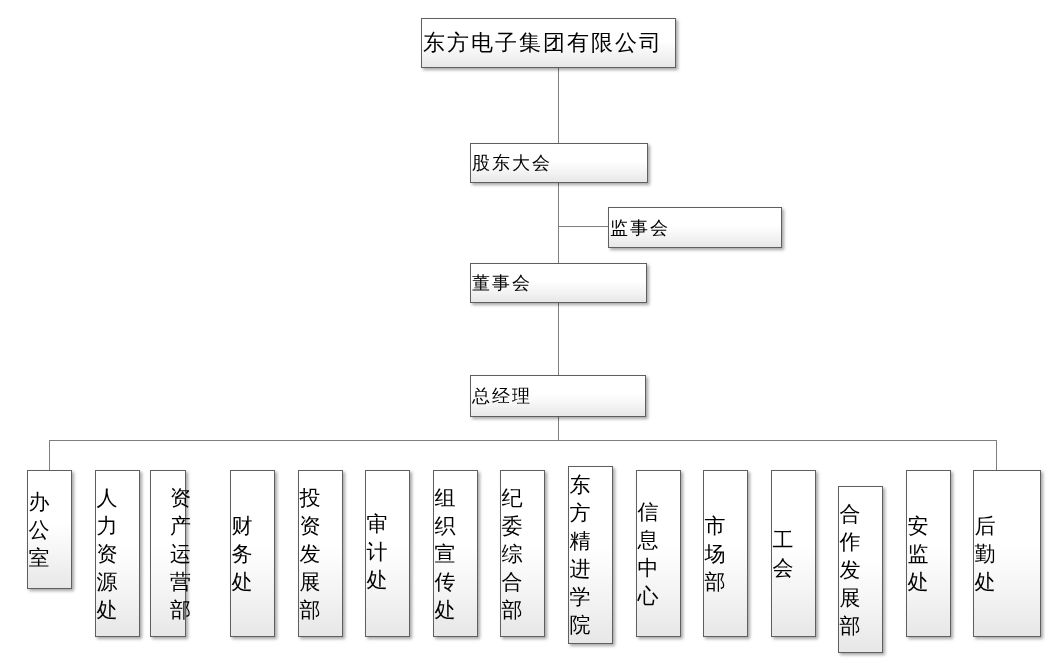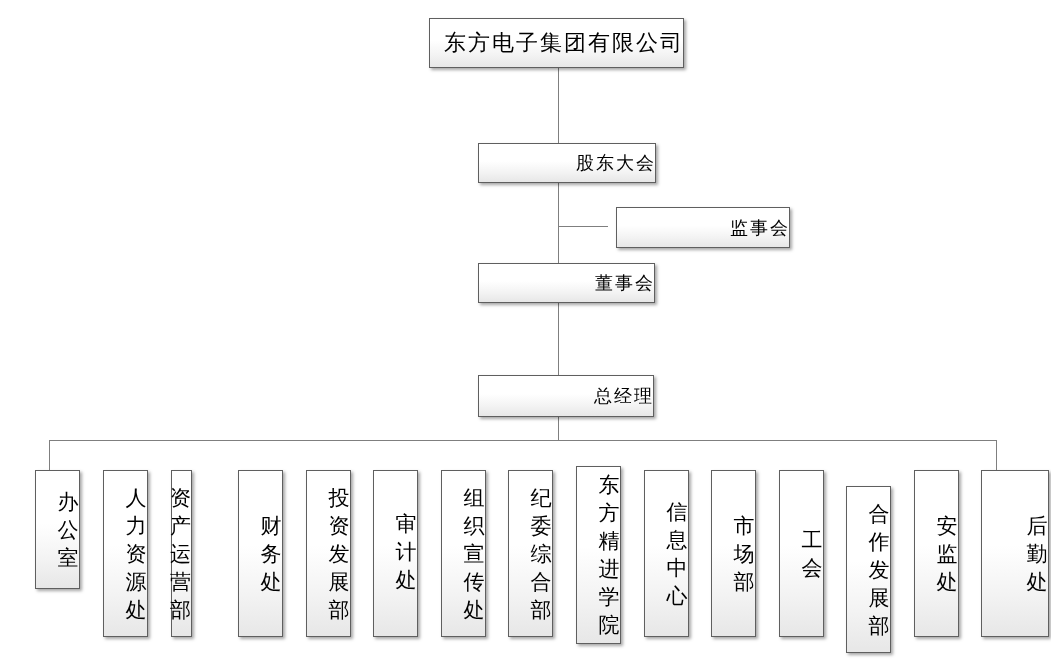--- a/index.html
+++ b/index.html
@@ -13,22 +13,21 @@
     color: #000000;
   }
   .box {
     position: absolute;
     box-sizing: border-box;
     border: 1px solid #5f5f5f;
     background: linear-gradient(180deg, #ffffff 45%, #f3f3f3 75%, #e7e7e7 100%);
     box-shadow: 2px 2px 3px rgba(0,0,0,0.35);
     display: flex;
     align-items: center;
-    justify-content: flex-end;
-    margin-left: 8px;
+    justify-content: flex-start;
   }
   .hbox {
     font-size: 18px;
     letter-spacing: 2px;
     white-space: nowrap;
   }
   .hbox .lbl { transform: translateX(1px); }
   .vbox .lbl {
     display: block;
     width: 22px;
@@ -74,21 +73,21 @@
   <div class="box hbox" style="left:470px; top:375px; width:176px; height:42px;">
     <span class="lbl">总经理</span>
   </div>
 
   <div class="box vbox" style="left:27px; top:470px; width:45px; height:119px;">
     <span class="lbl">办公室</span>
   </div>
   <div class="box vbox" style="left:95px; top:470px; width:45px; height:167px;">
     <span class="lbl">人力资源处</span>
   </div>
-  <div class="box vbox" style="left:163px; top:470px; width:21px; height:167px;">
+  <div class="box vbox" style="left:150px; top:470px; width:36px; height:167px;padding-left:19px;">
     <span class="lbl">资产运营部</span>
   </div>
   <div class="box vbox" style="left:230px; top:470px; width:45px; height:167px;">
     <span class="lbl">财务处</span>
   </div>
   <div class="box vbox" style="left:298px; top:470px; width:45px; height:167px;">
     <span class="lbl">投资发展部</span>
   </div>
   <div class="box vbox" style="left:365px; top:470px; width:45px; height:167px;font-family:Liberation Mono, monospace;">
     <span class="lbl">审计处</span>

